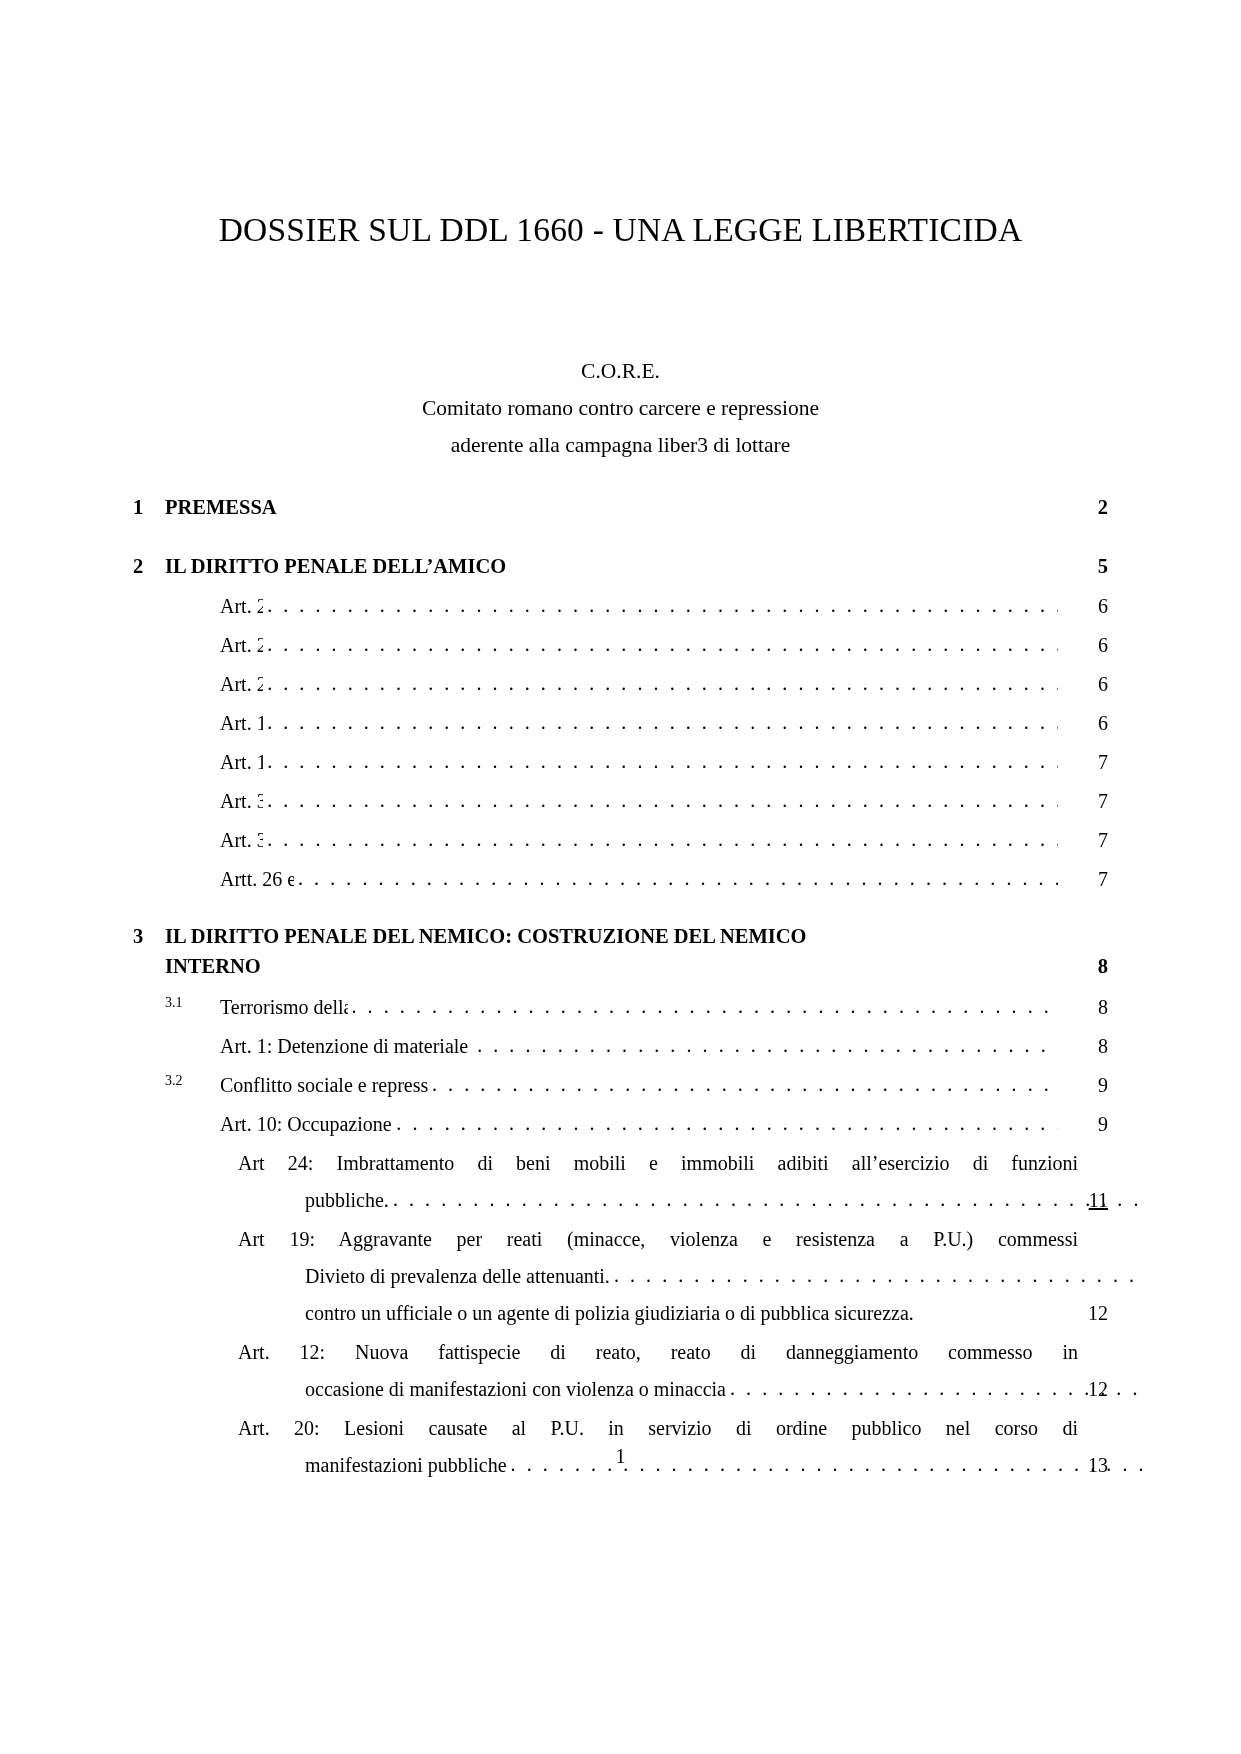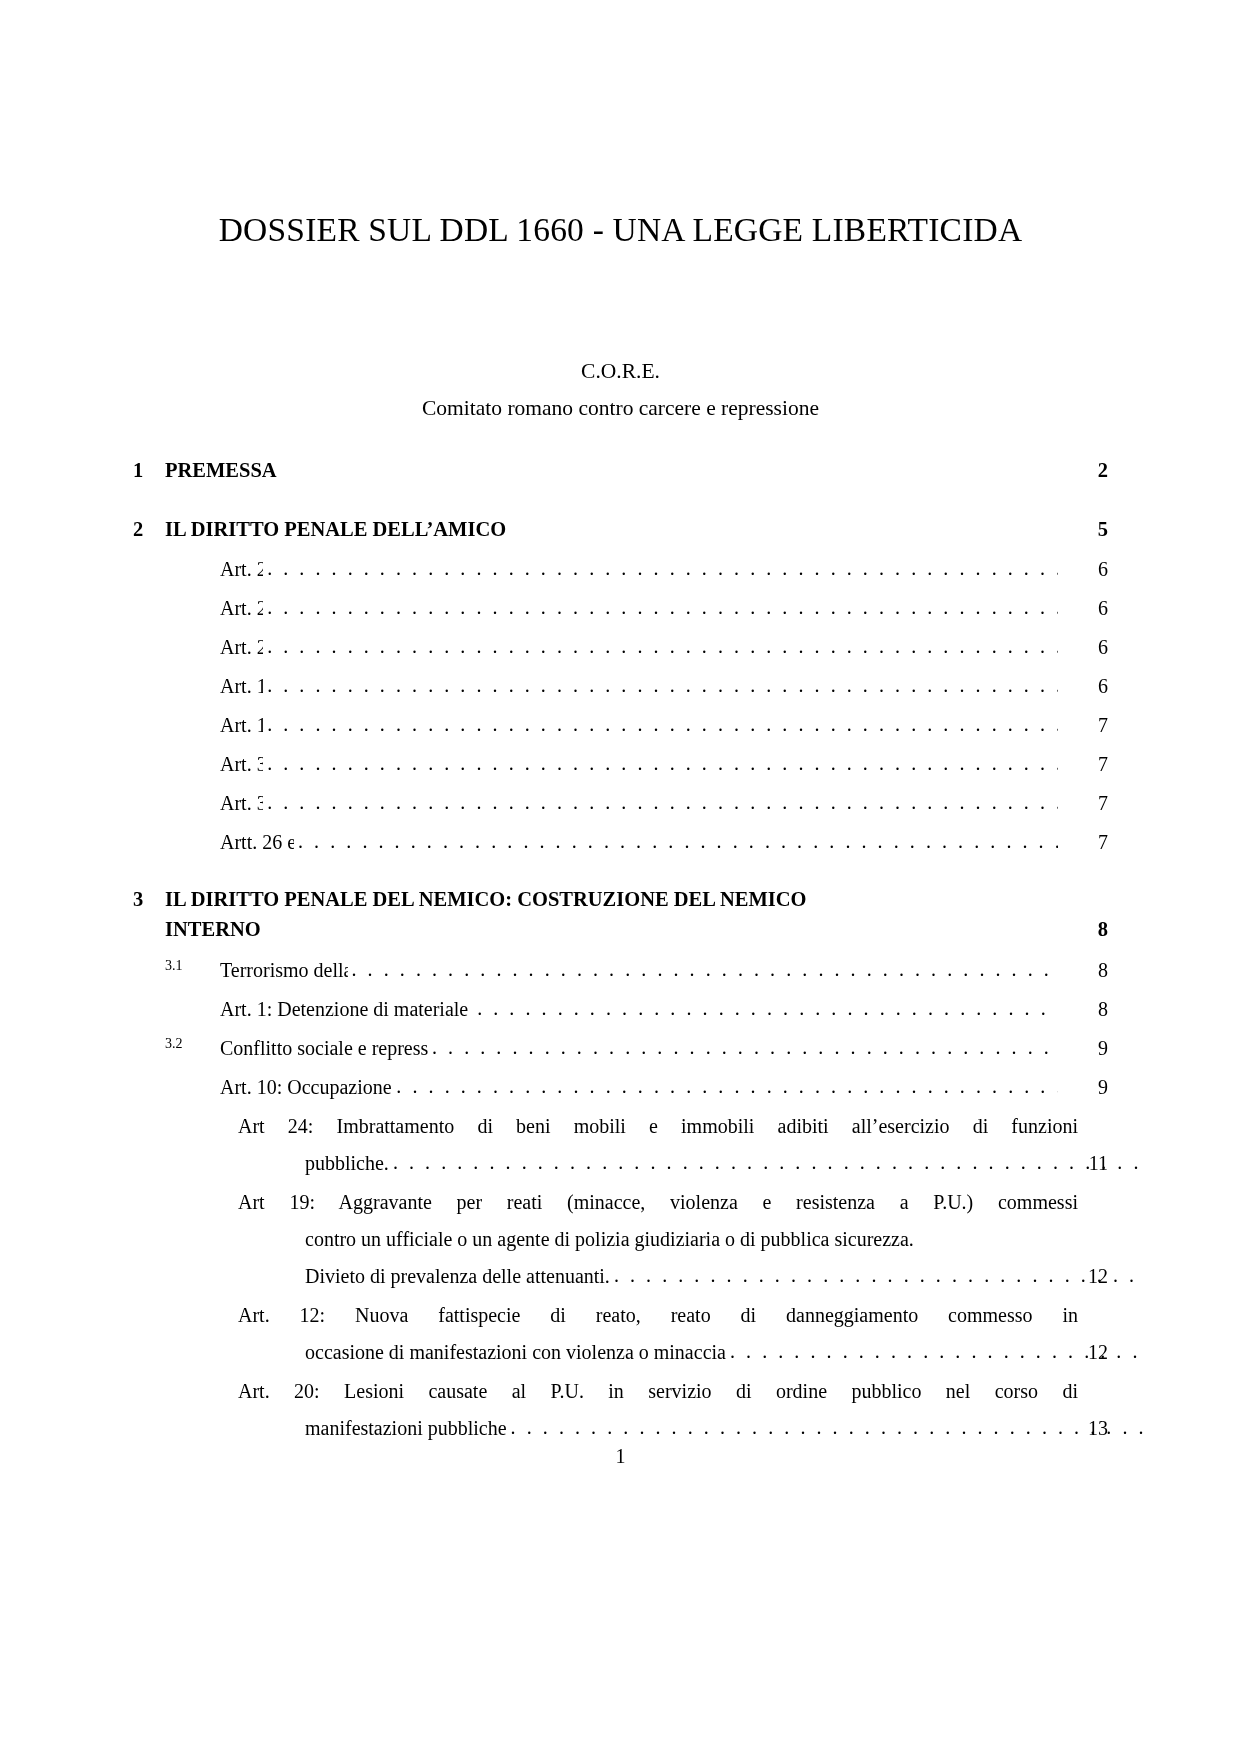--- a/index.html
+++ b/index.html
@@ -188,20 +188,21 @@
 <body>
 
 <div class="page">
   <div class="content">
 
     <h1 class="doc-title">DOSSIER SUL DDL 1660 - UNA LEGGE LIBERTICIDA</h1>
 
     <div class="author-block">
       <p class="author-line">C.O.R.E.</p>
       <p class="author-line">Comitato romano contro carcere e repressione</p>
+      <p class="author-line">aderente alla campagna liber3 di lottare</p>
     </div>
 
 
     <div class="toc" id="toc-container">
         <div class="toc-row lvl1 single">
           <div class="toc-num">1</div>
           <div class="toc-body"><span>PREMESSA</span></div>
           <div class="toc-page">2</div>
         </div>
         <div class="toc-row lvl1 single">
@@ -338,34 +339,34 @@
           <div class="toc-num"></div>
           <div class="toc-body">
             <div class="first-line">
               <span class="just">Art 24: Imbrattamento di beni mobili e immobili adibiti all’esercizio di funzioni</span>
             </div>
             <div class="cont-line">
               <span class="cont-text">pubbliche.</span>
               <span class="leader-fill"></span>
             </div>
           </div>
-          <div class="toc-page" style="align-self: flex-end;">11</div>
+          <div class="toc-page" style="align-self: flex-end; text-decoration: underline;">11</div>
         </div>
         <div class="toc-row lvl3 wrap-entry">
           <div class="toc-num"></div>
           <div class="toc-body">
             <div class="first-line">
               <span class="just">Art 19: Aggravante per reati (minacce, violenza e resistenza a P.U.) commessi</span>
             </div>
             <div class="cont-line">
+              <span class="cont-text">Divieto di prevalenza delle attenuanti.</span>
+              <span class="leader-fill"></span>
+            </div>
+            <div class="cont-line">
               <span class="cont-text">contro un ufficiale o un agente di polizia giudiziaria o di pubblica sicurezza.</span>
-            </div>
-            <div class="cont-line">
-              <span class="cont-text">Divieto di prevalenza delle attenuanti.</span>
-              <span class="leader-fill"></span>
             </div>
           </div>
           <div class="toc-page" style="align-self: flex-end;">12</div>
         </div>
         <div class="toc-row lvl3 wrap-entry">
           <div class="toc-num"></div>
           <div class="toc-body">
             <div class="first-line">
               <span class="just">Art. 12: Nuova fattispecie di reato, reato di danneggiamento commesso in</span>
             </div>

